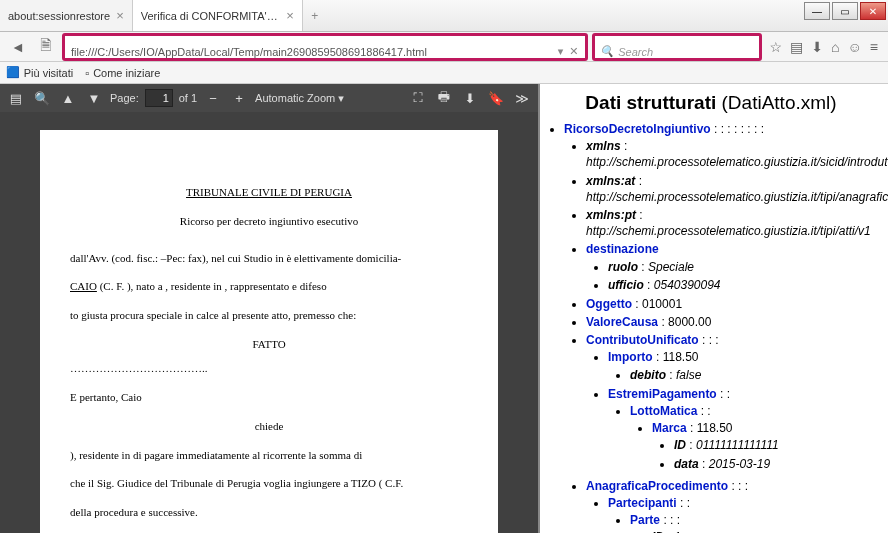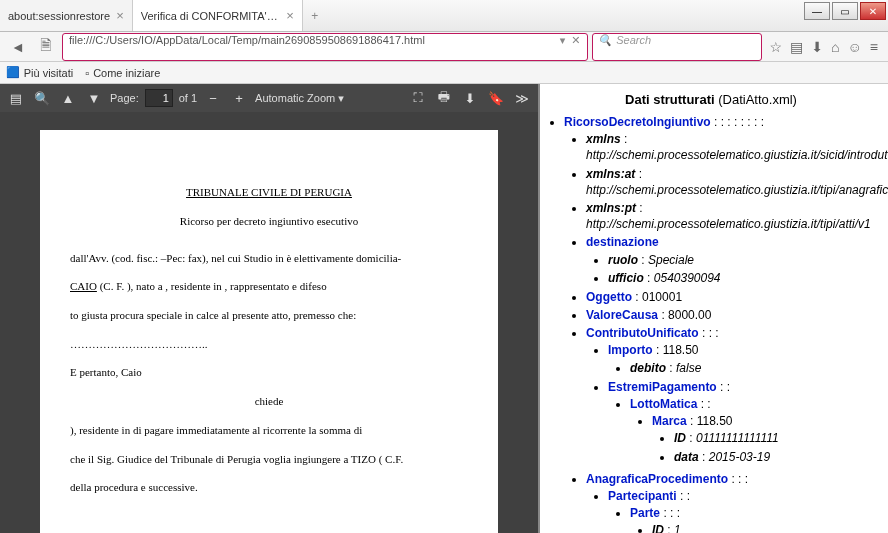--- a/index.html
+++ b/index.html
@@ -12,21 +12,21 @@
   .tab .tab-title { overflow: hidden; text-overflow: ellipsis; white-space: nowrap; flex: 1; }
   .tab .close { margin-left: 6px; color: #888; font-size: 13px; line-height: 1; }
   .newtab { width: 24px; display: flex; align-items: center; justify-content: center; color: #888; }
   .winbtns { margin-left: auto; display: flex; }
   .winbtn { width: 26px; height: 18px; margin: 2px 2px 0 0; border: 1px solid #888; background: linear-gradient(#fafafa,#ddd); display: flex; align-items: center; justify-content: center; font-size: 10px; }
   .winbtn.close { background: linear-gradient(#e98,#c33); color: #fff; border-color: #a22; }
 
   
   .urlbar { height: 30px; background: #f5f5f5; border-bottom: 1px solid #ccc; display: flex; align-items: center; padding: 0 6px; gap: 4px; }
   .navbtn { width: 24px; height: 22px; display: flex; align-items: center; justify-content: center; color: #666; font-size: 14px; }
-  .urlfield, .searchfield { height: 28px; border: 1px solid #be185d; border-radius: 3px; background: #fff; display: flex; align-items: flex-start; padding: 0 6px; font-size: 11px; color: #555; }
+  .urlfield, .searchfield { height: 28px; border: 3px solid #be185d; border-radius: 3px; background: #fff; display: flex; align-items: flex-end; padding: 0 6px; font-size: 11px; color: #555; }
   .urlfield { flex: 1; }
   .searchfield { width: 170px; color: #999; font-style: italic; gap: 4px; }
   .urlfield .refresh { margin-left: auto; color: #888; }
   .tbicons { display: flex; gap: 8px; color: #666; font-size: 14px; padding: 0 4px; }
 
   
   .bmbar { height: 22px; background: #f5f5f5; border-bottom: 1px solid #ccc; display: flex; align-items: center; padding: 0 6px; gap: 12px; font-size: 11px; color: #333; }
   .bm { display: flex; align-items: center; gap: 4px; }
 
   
@@ -44,21 +44,21 @@
   .pdfpage { background: #fff; width: 100%; min-height: 600px; padding: 50px 30px 20px; font-family: "Times New Roman", serif; font-size: 11px; color: #000; }
   .pdfpage .center { text-align: center; }
   .pdfpage .u { text-decoration: underline; }
   .pdfpage p { margin-bottom: 10px; line-height: 1.7; text-align: justify; }
   .pdfpage h4 { text-align: center; font-weight: normal; text-decoration: underline; margin: 6px 0 14px; }
   .pdfpage .sub { text-align: center; margin-bottom: 18px; }
   .pdfpage .fatto { text-align: center; margin: 6px 0; }
 
   
   .struct { width: 348px; background: #fff; overflow: auto; padding: 4px 8px 8px 2px; font-size: 12px; }
-  .struct h3 { text-align: center; font-size: 13px; font-weight: bold; padding: 4px 0 6px; }
+  .struct h3 { text-align: center; font-size: 19px; font-weight: bold; padding: 4px 0 6px; }
   .struct h3 .fn { font-weight: normal; }
   .struct ul { list-style: disc; padding-left: 22px; }
   .struct li { padding: 1px 0; line-height: 1.35; }
   .keyb { color: #0018c9; font-weight: bold; }
   .keyi { color: #000000; font-style: italic; font-weight: bold; }
   .val  { font-style: italic; color: #000; }
   .dots { color: #000; }
 </style>
 </head>
 <body>
@@ -135,20 +135,21 @@
       <div class="pdfbtn">🔖</div>
       <div class="pdfbtn">≫</div>
     </div>
     <div class="pdfpage-wrap">
       <div class="pdfpage">
         <h4>TRIBUNALE CIVILE DI PERUGIA</h4>
         <p class="sub">Ricorso per decreto ingiuntivo esecutivo</p>
         <p>dall'Avv. (cod. fisc.: –Pec:   fax), nel cui Studio  in è elettivamente domicilia-</p>
         <p><span class="u">CAIO</span><span>  (C. F.     ), nato a               , residente in          , rappresentato e difeso</span></p>
         <p>to giusta procura speciale in calce al presente atto, premesso che:</p>
+        <p class="fatto">FATTO</p>
         <p>………………………………..</p>
         <p>E pertanto, Caio</p>
         <p class="center">chiede</p>
         <p>), residente in                   di pagare immediatamente al ricorrente la somma di</p>
         <p>che il Sig. Giudice del Tribunale di Perugia voglia ingiungere a TIZO ( C.F.</p>
         <p>della procedura e successive.</p>
 
       </div>
     </div>
   </div>

